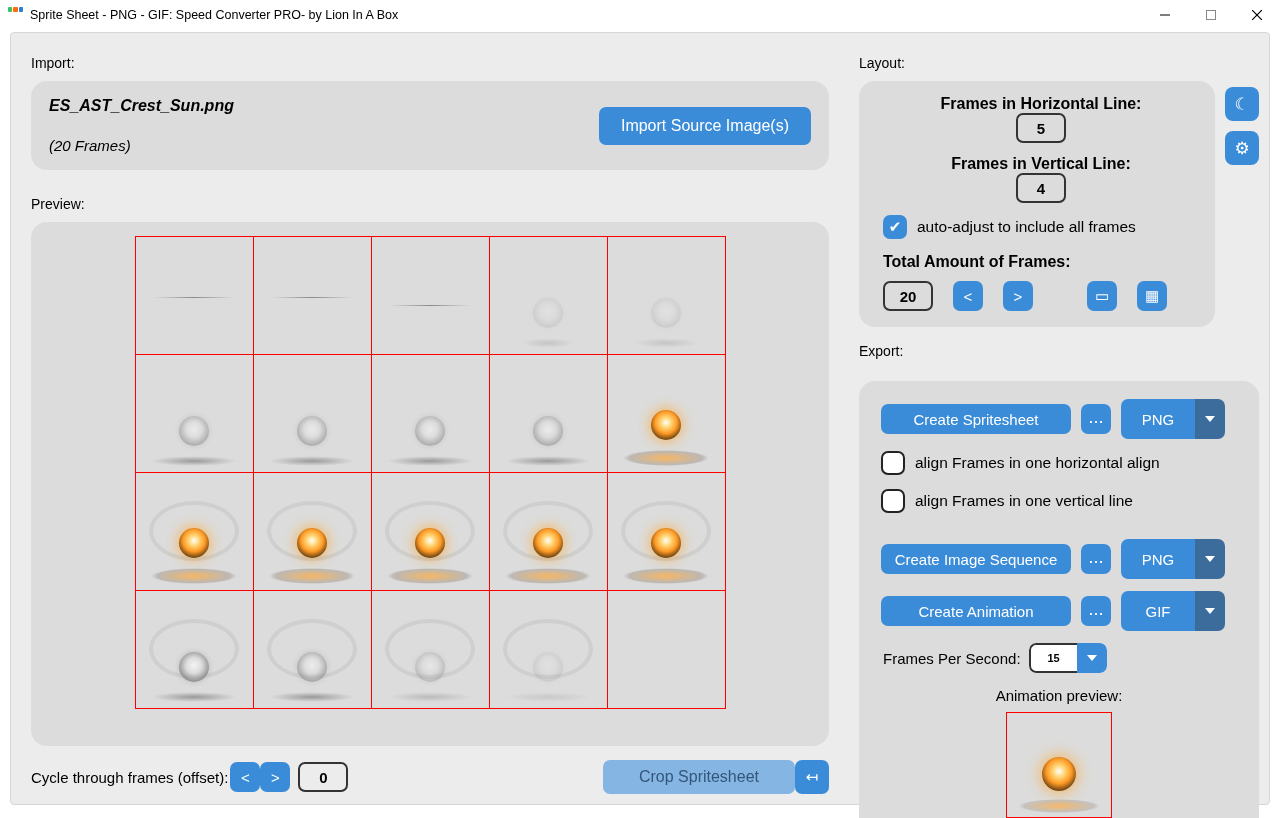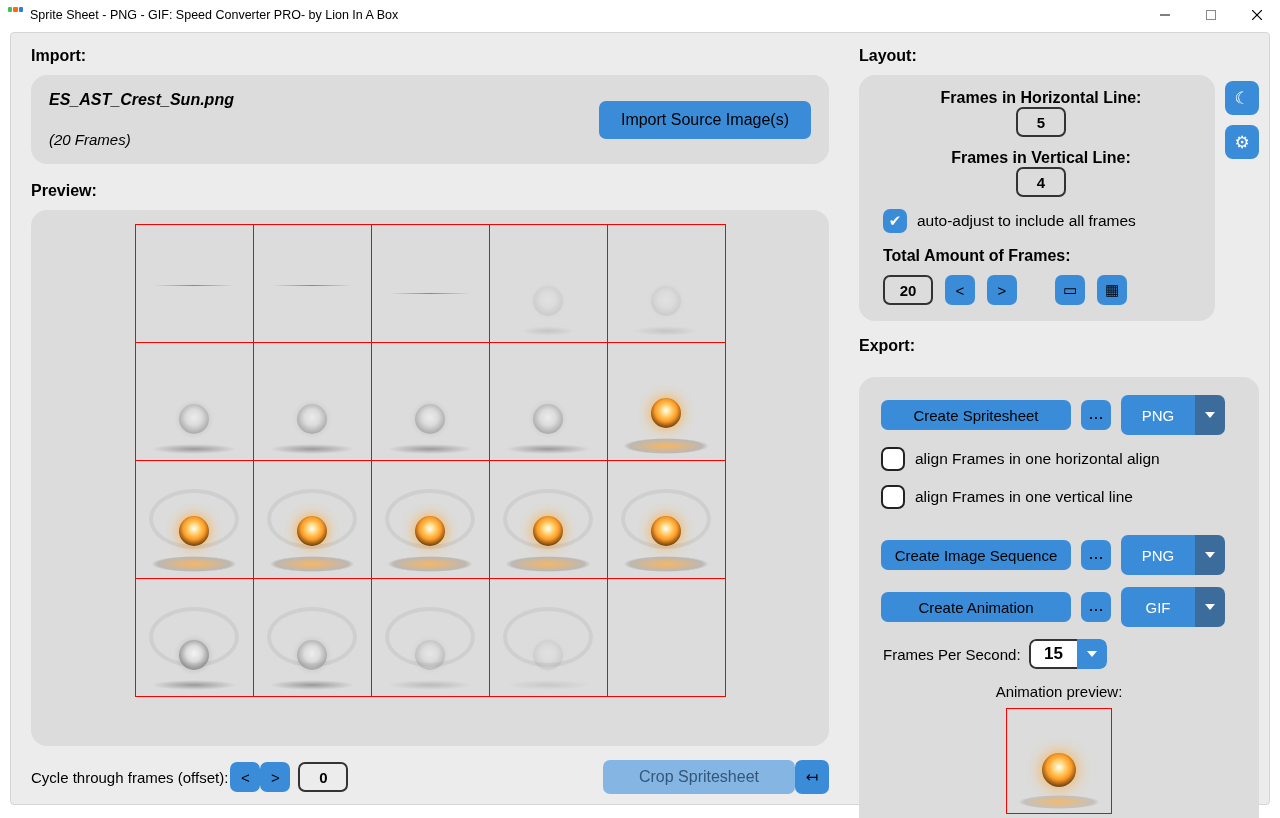--- a/index.html
+++ b/index.html
@@ -13,21 +13,21 @@
     .win-ctrls { display: flex; height: 100%; }
     .win-btn { width: 46px; height: 30px; display: flex; align-items: center; justify-content: center; }
     .win-btn svg { width: 10px; height: 10px; }
 
     
     .frame { background: #ececec; border: 1px solid #d6d6d6; border-radius: 4px; margin: 2px 10px 10px 10px; height: 773px; display: flex; padding: 10px 10px 10px 20px; }
 
     .col-left { flex: 1; display: flex; flex-direction: column; padding-right: 30px; }
     .col-right { width: 400px; display: flex; flex-direction: column; }
 
-    h3.section { font-size: 16px; font-weight: 700; margin: 4px 0 10px 0; }
+    h3.section { font-size: 14px; font-weight: 400; margin: 12px 0 10px 0; }
 
     .panel { background: #dcdcdc; border-radius: 16px; padding: 16px 18px; }
 
     
     .import-panel { display: flex; align-items: center; justify-content: space-between; margin-bottom: 14px; }
     .import-meta .filename { font-weight: bold; font-style: italic; font-size: 16px; margin-bottom: 22px; }
     .import-meta .frames { font-style: italic; font-size: 15px; }
 
     
     .preview-panel { flex: 1; display: flex; align-items: flex-start; justify-content: center; padding-top: 14px; }
@@ -55,37 +55,37 @@
     .side-btn { width: 34px; height: 34px; background: #3a8cd9; border-radius: 8px; display: flex; align-items: center; justify-content: center; color: #fff; font-size: 17px; }
 
     .layout-row { display: flex; align-items: center; justify-content: space-between; margin-bottom: 12px; flex-direction: column; }
     .layout-row label { font-size: 16px; font-weight: 600; }
     .num-box { width: 50px; height: 30px; border: 2px solid #333; border-radius: 7px; text-align: center; font-size: 15px; font-weight: 600; display: flex; align-items: center; justify-content: center; }
     .check-row { display: flex; align-items: center; gap: 10px; margin: 6px 0 14px 0; }
     .checkbox { width: 24px; height: 24px; border-radius: 7px; background: #3a8cd9; display: flex; align-items: center; justify-content: center; color: #fff; font-size: 15px; }
     .checkbox.empty { background: #fff; border: 2.5px solid #222; border-radius: 7px; }
     .check-row .lab { font-size: 15.5px; }
 
-    .total-row { display: flex; align-items: center; gap: 12px; }
+    .total-row { display: flex; align-items: center; gap: 20px; }
     .total-lbl { font-weight: 600; font-size: 16px; margin-bottom: 10px; }
 
-    .btn { background: #3a8cd9; color: #000000; border: none; border-radius: 7px; height: 30px; display: inline-flex; align-items: center; justify-content: center; font-size: 15px; cursor: pointer; }
+    .btn { background: #3a8cd9; color: #ffffff; border: none; border-radius: 7px; height: 30px; display: inline-flex; align-items: center; justify-content: center; font-size: 15px; cursor: pointer; }
     .btn.sq { width: 30px; }
     .btn.big { height: 38px; padding: 0 22px; font-size: 16px; }
     .btn.wide { width: 190px; }
     .btn.dots { width: 30px; height: 30px; font-size: 18px; padding-bottom: 4px; }
     .btn.light { background: #84b5e3; color: #34567a; }
     .btn.primary { height: 34px; padding: 0 36px; font-size: 16px; }
 
     .format-sel { display: flex; border-radius: 7px; overflow: hidden; height: 40px; width: 104px; }
     .format-sel .txt { background: #3a8cd9; color: #fff; flex: 1; display: flex; align-items: center; justify-content: center; font-size: 15px; }
     .format-sel .chev { background: #3b6c9c; width: 30px; display: flex; align-items: center; justify-content: center; color: #fff; font-size: 12px; }
 
     .fps-sel { display: flex; border-radius: 7px; overflow: hidden; height: 30px; width: 78px; }
-    .fps-sel .txt { background: #fff; border: 2px solid #333; border-right: none; border-radius: 7px 0 0 7px; flex: 1; display: flex; align-items: center; justify-content: center; font-size: 17px; font-weight: 600; }
+    .fps-sel .txt { background: #fff; border: 2px solid #333; border-right: none; border-radius: 7px 0 0 7px; flex: 1; display: flex; align-items: center; justify-content: center; font-size: 11px; font-weight: 600; }
     .fps-sel .chev { background: #3a8cd9; width: 30px; display: flex; align-items: center; justify-content: center; color: #fff; font-size: 12px; border-radius: 0 7px 7px 0; }
 
     .export-panel { padding: 18px 22px; margin-top: 12px; }
     .export-row { display: flex; align-items: center; gap: 10px; margin-bottom: 12px; }
     .exp-opts { margin: 4px 0 26px 0; }
     .fps-row { display: flex; align-items: center; gap: 8px; margin: 10px 0 14px 0; }
     .fps-row .lab { font-size: 15px; margin-left: 2px; }
 
     .anim-prev-lbl { text-align: center; font-size: 15px; margin-bottom: 8px; }
     .anim-box { width: 106px; height: 106px; border: 1px solid red; margin: 0 auto 8px auto; display: flex; flex-direction: column; align-items: center; justify-content: flex-end; padding-bottom: 4px; }

